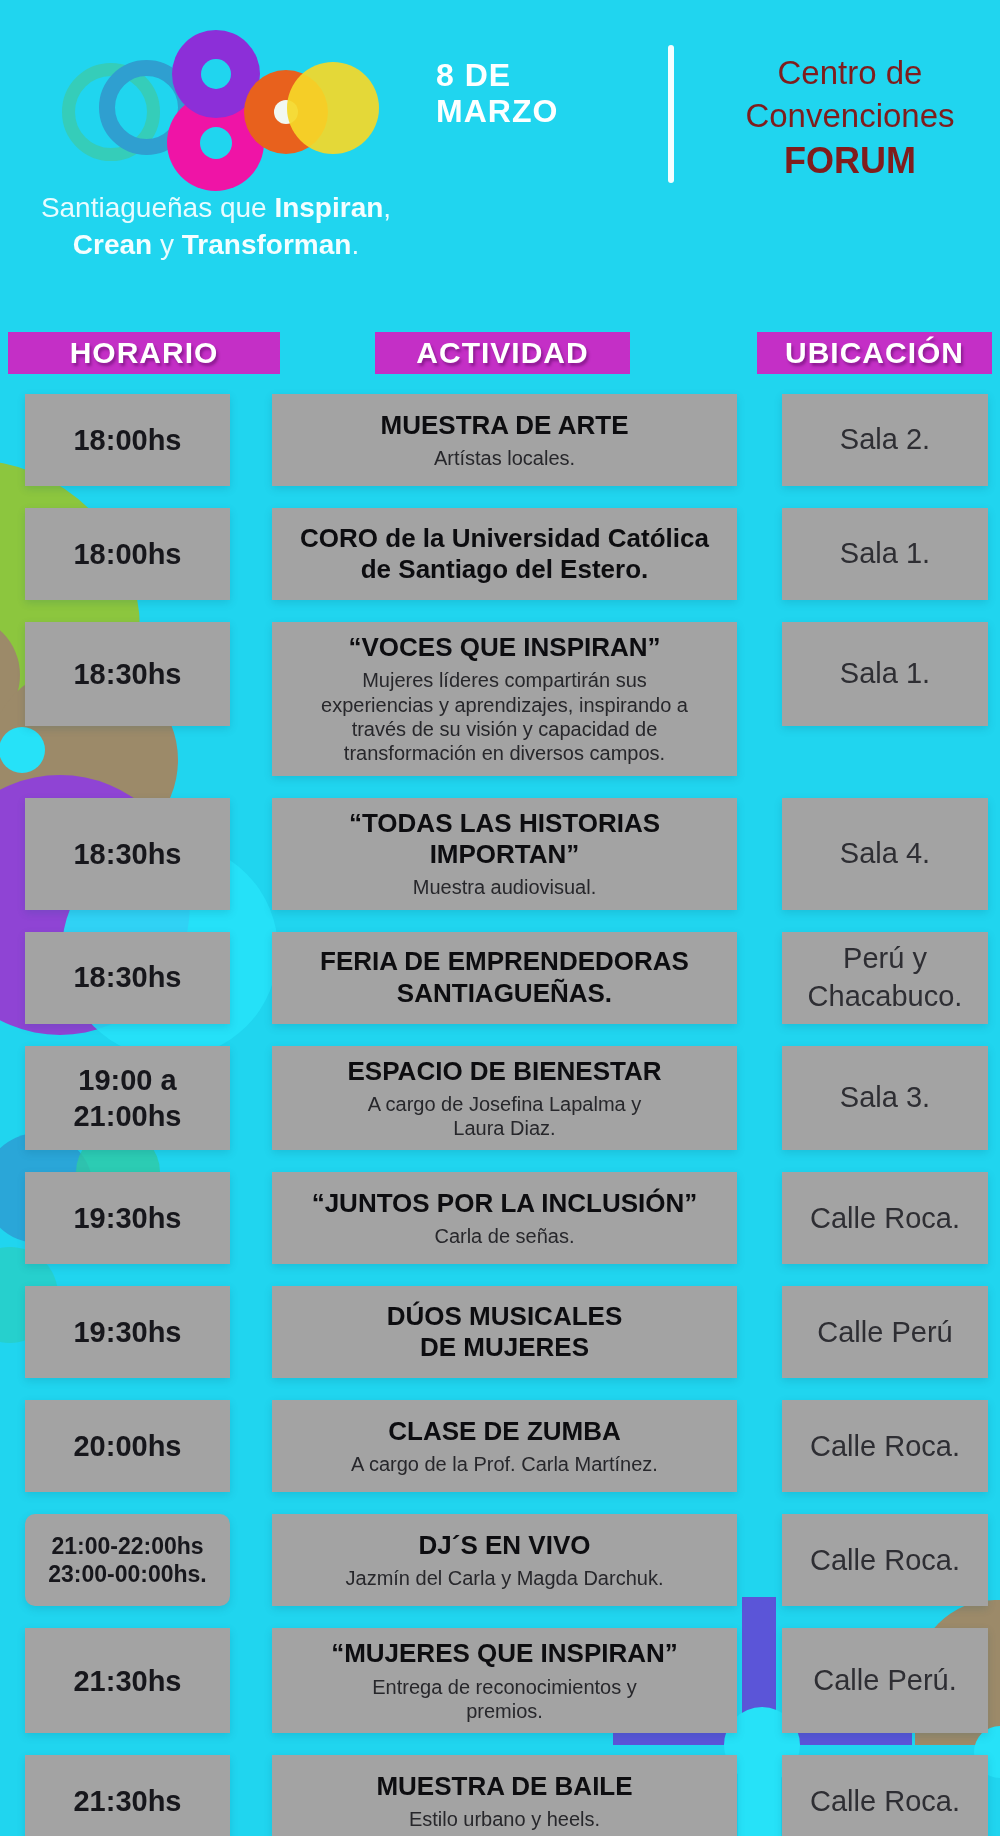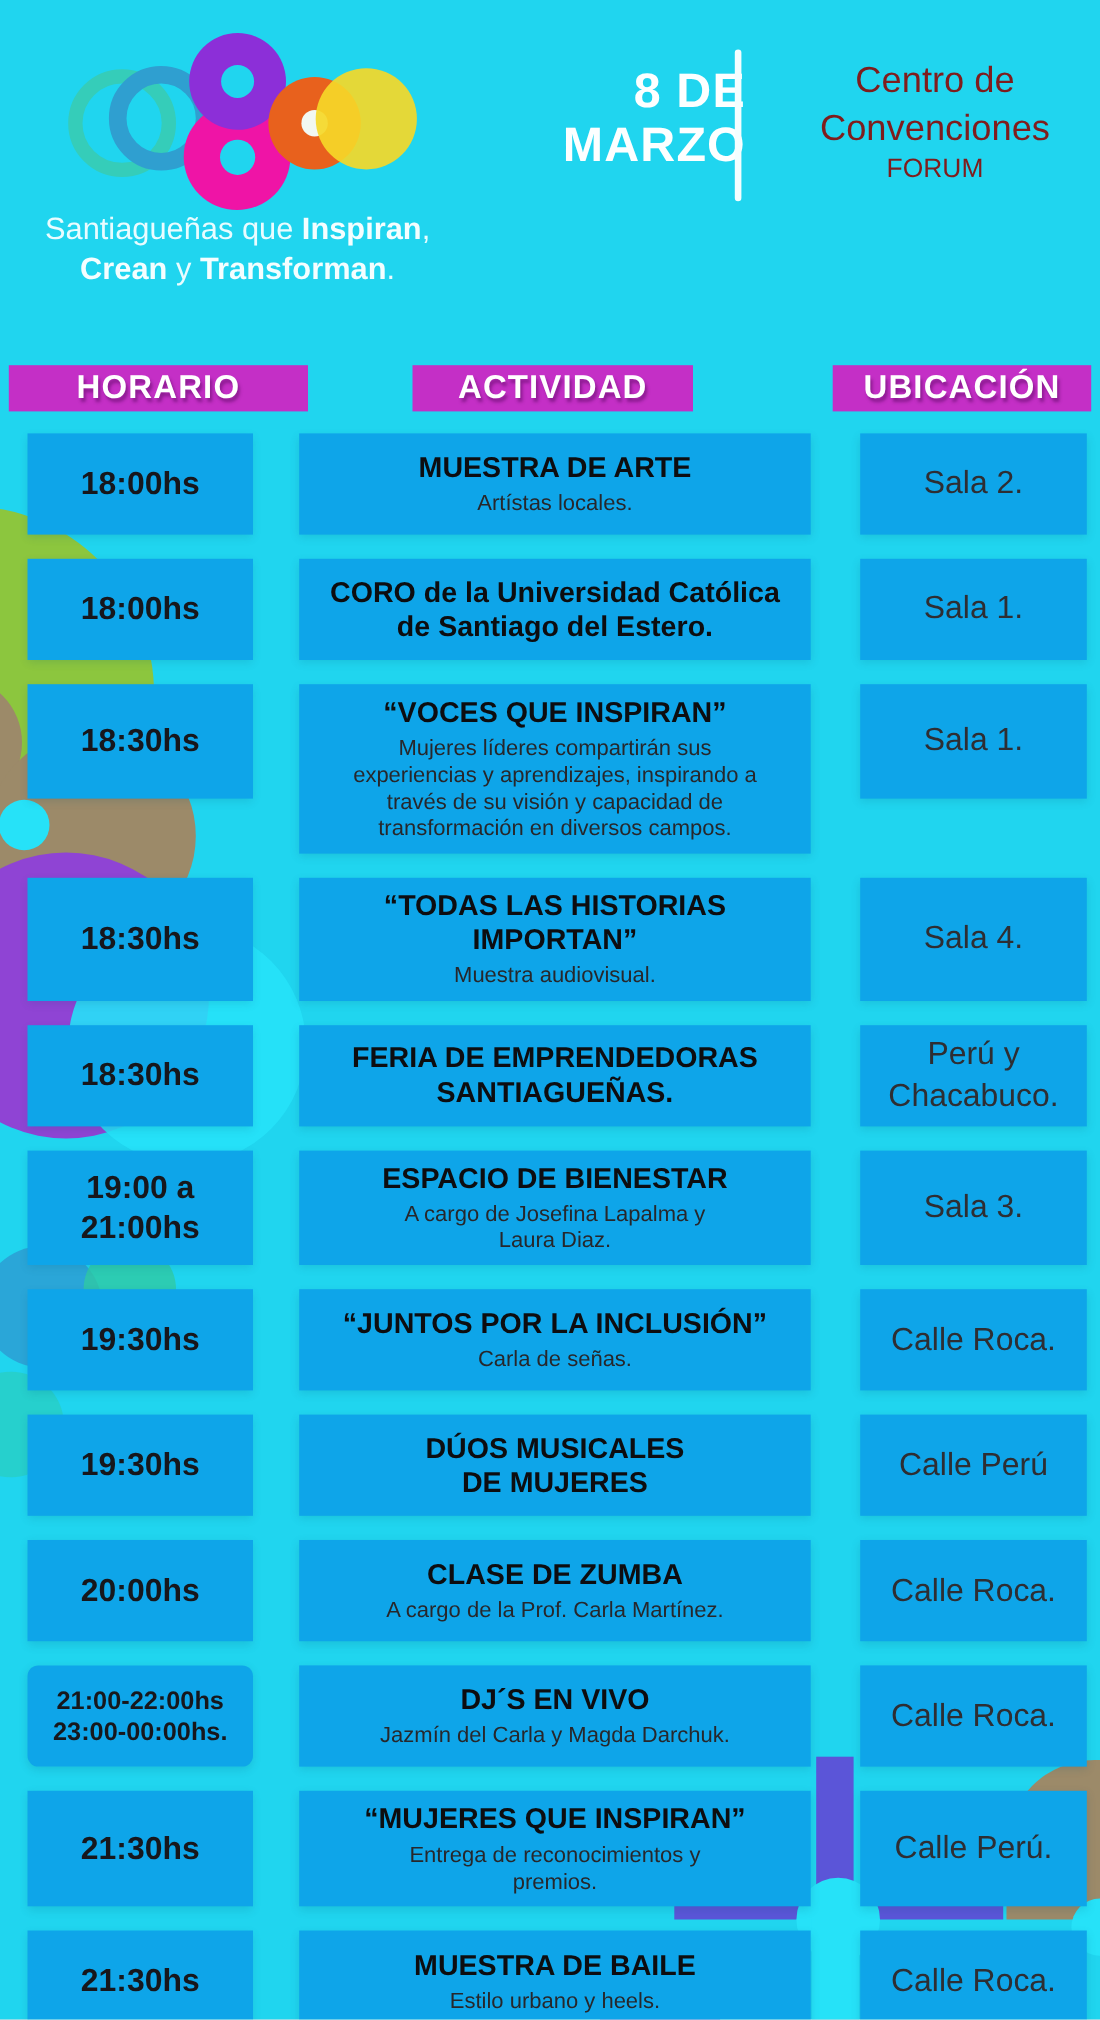--- a/index.html
+++ b/index.html
@@ -35,41 +35,41 @@
   .ring-blue{left:99px;top:60px;width:95px;height:95px;border:16px solid var(--logo-blue);box-sizing:border-box;}
   .donut .hole{position:absolute;left:50%;top:50%;transform:translate(-50%,-50%);border-radius:50%;background:var(--bg,#20d5ef);}
   .eight-bottom{left:167px;top:94px;width:97px;height:97px;background:var(--logo-magenta);}
   .eight-bottom .hole{width:32px;height:32px;}
   .eight-top{left:172px;top:30px;width:88px;height:88px;background:var(--logo-purple);}
   .eight-top .hole{width:30px;height:30px;}
   .donut-orange{left:244px;top:70px;width:84px;height:84px;background:var(--logo-orange);}
   .donut-orange .hole{width:24px;height:24px;background:#f2f8f2;}
   .disc-yellow{left:287px;top:62px;width:92px;height:92px;background:var(--logo-yellow);opacity:.92;}
   
-  .date-block{position:absolute;left:448px;top:58px;width:230px;z-index:1;
-    text-align:right;color:#fdffff;font-weight:bold;font-size:44px;line-height:1.12;
+  .date-block{position:absolute;left:436px;top:58px;width:230px;z-index:1;
+    text-align:left;color:#fdffff;font-weight:bold;font-size:32px;line-height:1.12;
     letter-spacing:1px;white-space:pre-line;}
   .divider{position:absolute;left:668px;top:45px;width:6px;height:138px;background:#f4feff;border-radius:3px;z-index:1;}
   .venue-block{position:absolute;left:700px;top:52px;width:300px;z-index:1;
     text-align:center;color:#7f1d1d;font-size:33px;line-height:1.3;}
-  .venue-block .v3{font-weight:normal;font-size:24px;}
+  .venue-block .v3{font-weight:bold;font-size:36px;}
   .tagline{position:absolute;left:0px;top:190px;width:432px;z-index:1;
     text-align:center;color:#e9fcff;font-size:28px;line-height:1.32;}
   .tagline b{font-weight:bold;color:#f4feff;}
   
   .col-headers{position:absolute;left:0;top:332px;width:1000px;height:42px;z-index:2;}
   .col-pill{position:absolute;top:0;height:42px;background:var(--header-pill);
     color:#ffffff;font-weight:bold;font-size:30px;line-height:42px;text-align:center;
     letter-spacing:1px;text-shadow:2px 3px 3px rgba(70,0,80,.45);}
   .ph-horario{left:8px;width:272px;}
   .ph-actividad{left:375px;width:255px;}
   .ph-ubicacion{left:757px;width:235px;}
   .rows{position:absolute;left:0;top:394px;width:1000px;z-index:2;}
   .row{display:flex;align-items:stretch;margin:0 0 22px 25px;}
-  .cellbox{background:#0ea5e9;box-shadow:0 3px 8px rgba(0,80,110,.16);
+  .cellbox{background:#a3a3a3;box-shadow:0 3px 8px rgba(0,80,110,.16);
     display:flex;flex-direction:column;justify-content:center;align-items:center;
     box-sizing:border-box;min-height:92px;}
   .cell-time{width:205px;padding:8px 6px;font-weight:bold;font-size:29px;color:#17171c;
     text-align:center;white-space:pre-line;line-height:1.25;}
   .cell-time.small{font-size:23px;border-radius:10px;}
   .cell-act{width:465px;margin-left:42px;padding:10px 14px;text-align:center;}
   .cell-loc{width:206px;margin-left:45px;padding:0 6px;font-size:29px;color:#2e2e33;
     text-align:center;white-space:pre-line;line-height:1.3;}
   .act-title{font-weight:bold;font-size:26px;color:#0d0d10;line-height:1.2;white-space:pre-line;}
   .act-desc{font-size:20px;color:#27272b;line-height:1.22;white-space:pre-line;margin-top:5px;}

